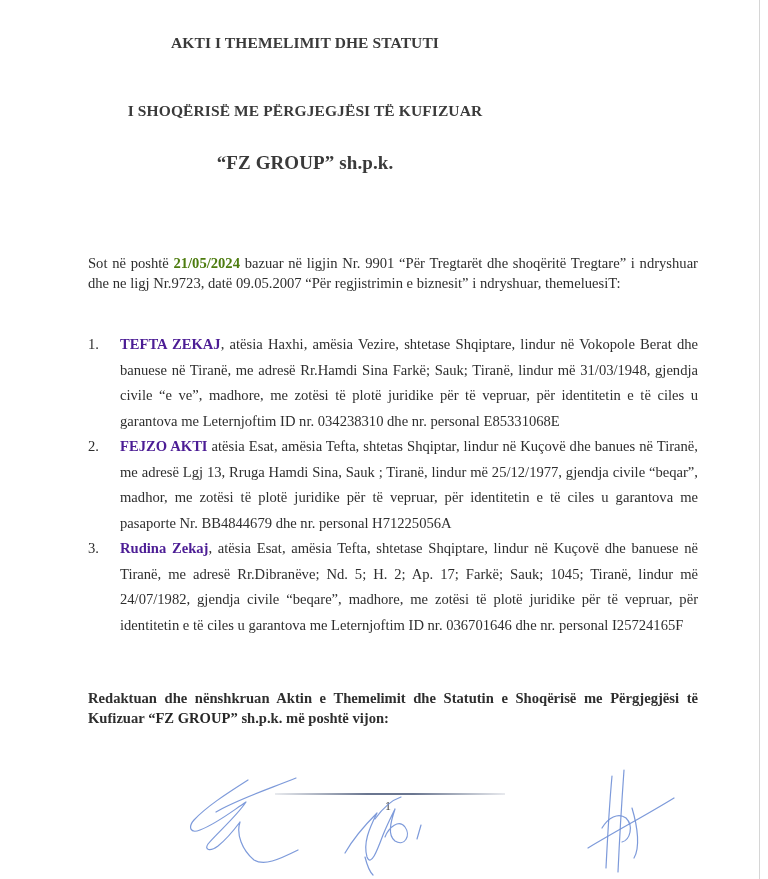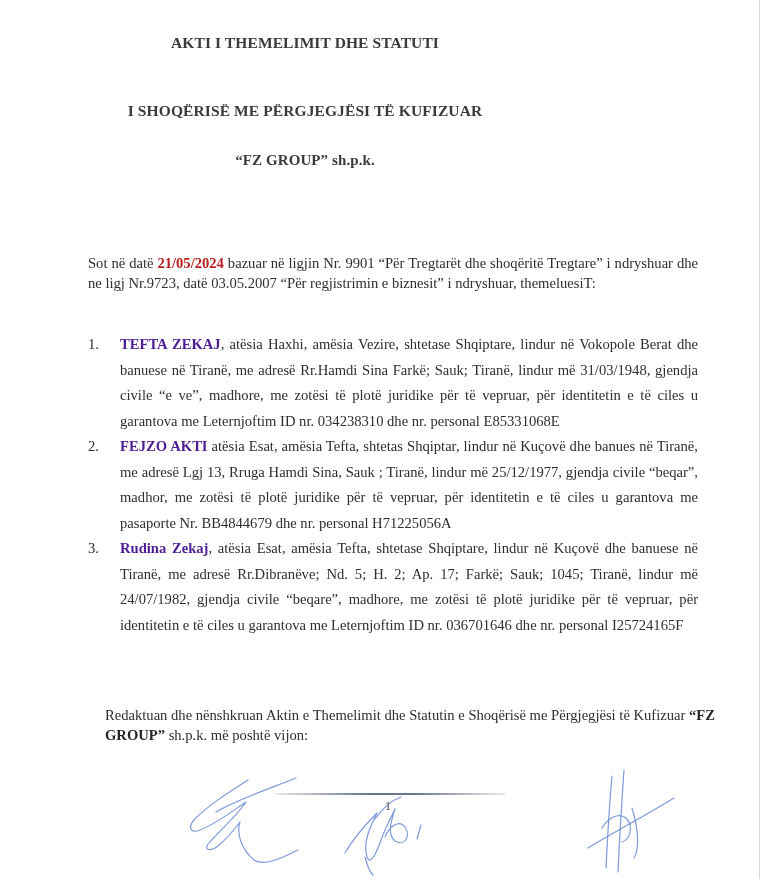--- a/index.html
+++ b/index.html
@@ -28,33 +28,33 @@
       left: 0;
       width: 610px;
       text-align: center;
       font-weight: bold;
       font-size: 15.5px;
       color: #3a3a3a;
       letter-spacing: 0.1px;
     }
     .title-1 { top: 34px; }
     .title-2 { top: 102px; }
-    .title-3 { top: 152px; font-size: 15px; }
+    .title-3 { top: 152px; font-size: 19px; }
 
     .intro {
       position: absolute;
       left: 88px;
       top: 253px;
       width: 610px;
       font-size: 14.6px;
       line-height: 20px;
       text-align: justify;
       color: #2e2e2e;
     }
-    .intro b { color: #b91c1c; }
+    .intro b { color: #4d7c0f; }
 
     .founders {
       position: absolute;
       left: 88px;
       top: 332px;
       width: 610px;
       margin: 0;
       padding: 0;
       list-style: none;
     }
@@ -119,39 +119,39 @@
 </head>
 <body>
 
 <div class="right-edge-line"></div>
 
 <div class="title title-1">AKTI I THEMELIMIT DHE STATUTI</div>
 <div class="title title-2">I SHOQËRISË ME PËRGJEGJËSI TË KUFIZUAR</div>
 <div class="title title-3">“FZ GROUP” sh.p.k.</div>
 
 <p class="intro" style="margin:0;">
-  <span>Sot në datë </span><b>21/05/2024</b><span> bazuar në ligjin Nr. 9901 “Për Tregtarët dhe shoqëritë Tregtare” i ndryshuar dhe ne ligj Nr.9723, datë 03.05.2007 “Për regjistrimin e biznesit” i ndryshuar, themeluesiT:</span>
+  <span>Sot në poshtë </span><b>21/05/2024</b><span> bazuar në ligjin Nr. 9901 “Për Tregtarët dhe shoqëritë Tregtare” i ndryshuar dhe ne ligj Nr.9723, datë 09.05.2007 “Për regjistrimin e biznesit” i ndryshuar, themeluesiT:</span>
 </p>
 
 <ol class="founders">
   <li class="founder">
     <span class="founder-num">1.</span>
     <span class="founder-name">TEFTA ZEKAJ</span><span>, atësia Haxhi, amësia Vezire, shtetase Shqiptare, lindur në Vokopole Berat dhe banuese në Tiranë, me adresë Rr.Hamdi Sina Farkë; Sauk; Tiranë, lindur më 31/03/1948, gjendja civile “e ve”, madhore, me zotësi të plotë juridike për të vepruar, për identitetin e të ciles u garantova me Leternjoftim ID nr. 034238310 dhe nr. personal E85331068E</span>
   </li>
   <li class="founder">
     <span class="founder-num">2.</span>
     <span class="founder-name">FEJZO AKTI</span><span> atësia Esat, amësia Tefta, shtetas Shqiptar, lindur në Kuçovë dhe banues në Tiranë, me adresë Lgj 13, Rruga Hamdi Sina, Sauk ; Tiranë, lindur më 25/12/1977, gjendja civile “beqar”, madhor, me zotësi të plotë juridike për të vepruar, për identitetin e të ciles u garantova me pasaporte Nr. BB4844679 dhe nr. personal H71225056A</span>
   </li>
   <li class="founder">
     <span class="founder-num">3.</span>
     <span class="founder-name">Rudina Zekaj</span><span>, atësia Esat, amësia Tefta, shtetase Shqiptare, lindur në Kuçovë dhe banuese në Tiranë, me adresë Rr.Dibranëve; Nd. 5; H. 2; Ap. 17; Farkë; Sauk; 1045; Tiranë, lindur më 24/07/1982, gjendja civile “beqare”, madhore, me zotësi të plotë juridike për të vepruar, për identitetin e të ciles u garantova me Leternjoftim ID nr. 036701646 dhe nr. personal I25724165F</span>
   </li>
 </ol>
 
-<p class="closing" style="margin:17px;">
+<p class="closing" style="margin:0;font-weight:bold;">
   <span>Redaktuan dhe nënshkruan Aktin e Themelimit dhe Statutin e Shoqërisë me Përgjegjësi të Kufizuar </span><b>“FZ GROUP”</b><span> sh.p.k. më poshtë vijon:</span>
 </p>
 
 <div class="footer-line"></div>
 <div class="page-number">1</div>
 
 <svg class="signature sig-1" viewBox="0 0 140 107">
   <path d="M62,8 C40,22 20,35 8,48 C2,55 4,62 14,58 C30,52 45,40 60,30 C50,45 30,62 22,72 C18,78 24,80 32,74 C42,66 48,58 54,50 C50,62 56,78 68,88 C78,94 92,88 112,78"></path>
   <path d="M30,40 C50,28 80,18 110,6"></path>
 </svg>

